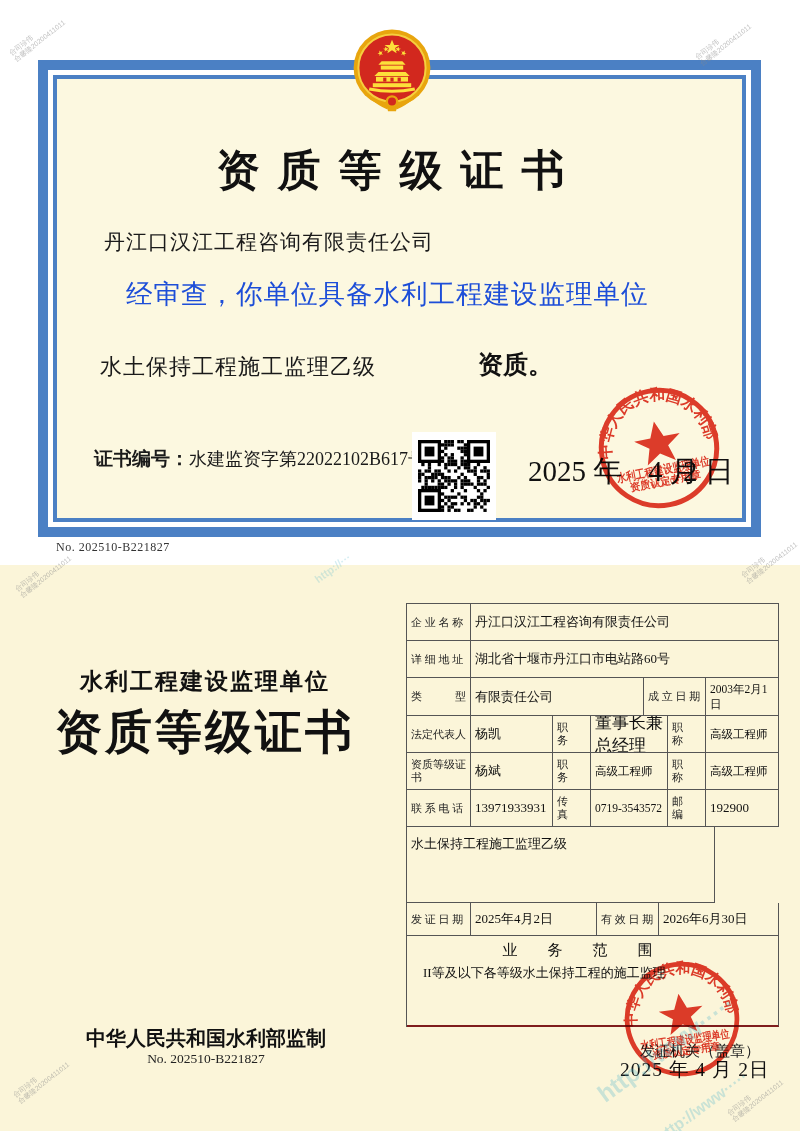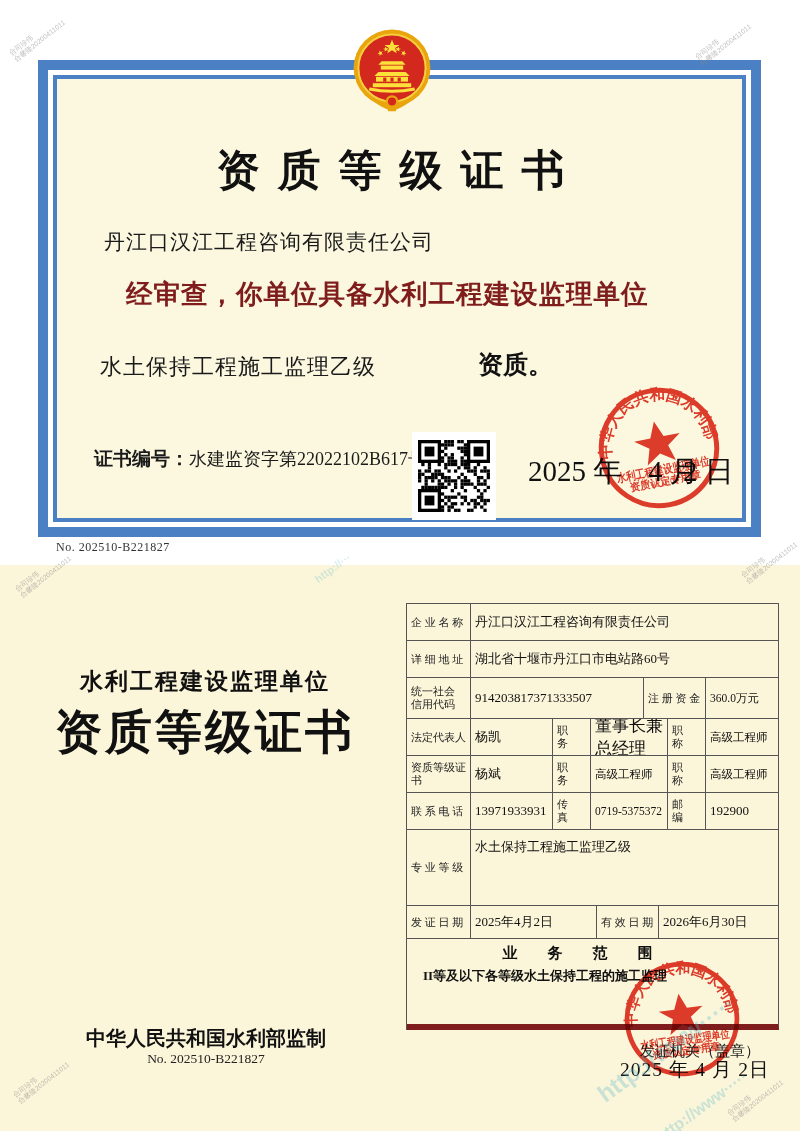--- a/index.html
+++ b/index.html
@@ -6,21 +6,21 @@
   body{font-family:"Liberation Serif","DejaVu Serif",serif;}
   #page{position:relative;width:800px;height:1131px;background:#ffffff;overflow:hidden;}
   
   #front-frame{position:absolute;left:38px;top:60px;width:723px;height:477px;
     box-sizing:border-box;border:10px solid #4b80c4;background:#ffffff;}
   #front-inner{position:absolute;inset:5px;border:4px solid #4b80c4;background:#fcf8e0;}
   #emblem{position:absolute;left:352px;top:22px;width:80px;height:104px;z-index:7;}
   .front-title{position:absolute;left:38px;top:142px;width:723px;text-align:center;
     font-size:43px;font-weight:bold;letter-spacing:18px;color:#111;}
   .front-company{position:absolute;left:104px;top:228px;font-size:21px;color:#1a1a1a;letter-spacing:1px;}
-  .front-statement{position:absolute;left:126px;top:276px;font-size:26.5px;font-weight:bold;color:#7f1d1d;letter-spacing:1px;}
+  .front-statement{position:absolute;left:126px;top:276px;font-size:26.5px;font-weight:normal;color:#1d4ed8;letter-spacing:1px;}
   .front-grade{position:absolute;left:100px;top:352px;font-size:22px;color:#1a1a1a;letter-spacing:1px;}
   .front-zizhi{position:absolute;left:478px;top:348px;font-size:25px;font-weight:bold;color:#111;}
   .front-certno{position:absolute;left:94px;top:446px;font-size:18px;color:#1a1a1a;}
   .front-valid{position:absolute;left:94px;top:481px;font-size:18px;color:#1a1a1a;}
   .flabel{font-weight:bold;font-size:19px;}
   .front-date{position:absolute;top:452px;font-size:29px;color:#111;z-index:2;}
   #qr-box{position:absolute;left:412px;top:432px;width:84px;height:88px;background:#fff;z-index:1;}
   .serial-mid{position:absolute;left:56px;top:540px;font-size:12px;color:#333;letter-spacing:.5px;}
   
   .seal{position:absolute;mix-blend-mode:multiply;opacity:.9;z-index:6;}
@@ -44,21 +44,21 @@
   
   #info-table{position:absolute;left:406px;top:603px;width:372px;
     border-left:1px solid #555;border-top:1px solid #555;box-sizing:content-box;}
   .trow{display:flex;width:372px;}
   .tc{box-sizing:border-box;border-right:1px solid #555;border-bottom:1px solid #555;
     display:flex;align-items:center;padding:1px 4px;overflow:hidden;}
   .lab{font-size:11px;color:#222;white-space:pre-line;line-height:13px;}
   .val{font-size:13px;color:#111;}
   .v-sm{font-size:11.5px;}
   .top-align{align-items:flex-start;padding-top:8px;}
-  .r11{display:block;border-right:1px solid #555;border-bottom:6px solid #7f1d1d;box-sizing:border-box;width:372px;font-weight:bold;}
+  .r11{display:block;border-right:1px solid #555;border-bottom:2px solid #7f1d1d;box-sizing:border-box;width:372px;}
   .scope-head{text-align:center;font-size:15px;letter-spacing:30px;padding-top:5px;color:#111;}
   .scope-text{font-size:13px;padding:4px 0 0 16px;color:#111;}
   
   .wm{position:absolute;font-size:7px;line-height:8px;color:#8a8a8a;opacity:.55;
     transform:rotate(-38deg);white-space:nowrap;z-index:8;font-family:"Liberation Sans",sans-serif;}
   .wmc{position:absolute;color:#57b8cc;opacity:.3;font-weight:bold;transform:rotate(-36deg);
     white-space:nowrap;z-index:8;font-family:"Liberation Sans",sans-serif;}
 </style>
 </head>
 <body>
@@ -325,26 +325,25 @@
 
   <div id="info-table">
     <div class="trow" style="height:37px">
       <div class="tc lab" style="width:64px">企 业 名 称</div>
       <div class="tc val" style="width:308px">丹江口汉江工程咨询有限责任公司</div>
     </div>
     <div class="trow" style="height:37px">
       <div class="tc lab" style="width:64px">详 细 地 址</div>
       <div class="tc val" style="width:308px">湖北省十堰市丹江口市电站路60号</div>
     </div>
-    <div class="trow" style="height:41px">
-      <div class="tc lab" style="width:64px">统一社会
-信用代码</div>
-      <div class="tc val" style="width:173px">914203817371333507</div>
-      <div class="tc lab" style="width:62px">注 册 资 金</div>
-      <div class="tc val v-sm" style="width:73px">360.0万元</div>
+    <div class="trow" style="height:38px">
+      <div class="tc lab" style="width:64px">类　　　型</div>
+      <div class="tc val" style="width:173px">有限责任公司</div>
+      <div class="tc lab" style="width:62px">成 立 日 期</div>
+      <div class="tc val v-sm" style="width:73px">2003年2月1日</div>
     </div>
     <div class="trow" style="height:37px">
       <div class="tc lab" style="width:64px">法定代表人</div>
       <div class="tc val" style="width:82px">杨凯</div>
       <div class="tc lab" style="width:38px">职　务</div>
       <div class="tc val" style="width:77px;font-size:17px">董事长兼总经理</div>
       <div class="tc lab" style="width:38px">职　称</div>
       <div class="tc val v-sm" style="width:73px">高级工程师</div>
     </div>
     <div class="trow" style="height:37px">
@@ -352,26 +351,25 @@
       <div class="tc val" style="width:82px">杨斌</div>
       <div class="tc lab" style="width:38px">职　务</div>
       <div class="tc val v-sm" style="width:77px">高级工程师</div>
       <div class="tc lab" style="width:38px">职　称</div>
       <div class="tc val v-sm" style="width:73px">高级工程师</div>
     </div>
     <div class="trow" style="height:37px">
       <div class="tc lab" style="width:64px">联 系 电 话</div>
       <div class="tc val" style="width:82px">13971933931</div>
       <div class="tc lab" style="width:38px">传　真</div>
-      <div class="tc val v-sm" style="width:77px">0719-5375372</div>
+      <div class="tc val v-sm" style="width:77px">0719-3543572</div>
       <div class="tc lab" style="width:38px">邮　编</div>
       <div class="tc val" style="width:73px">192900</div>
     </div>
     <div class="trow" style="height:76px">
-      <div class="tc lab" style="width:64px">专 业 等 级</div>
       <div class="tc val top-align" style="width:308px">水土保持工程施工监理乙级</div>
     </div>
     <div class="trow" style="height:33px">
       <div class="tc lab" style="width:64px">发 证 日 期</div>
       <div class="tc val" style="width:126px">2025年4月2日</div>
       <div class="tc lab" style="width:62px">有 效 日 期</div>
       <div class="tc val" style="width:120px">2026年6月30日</div>
     </div>
     <div class="r11" style="height:91px">
       <div class="scope-head">业务范围</div>

